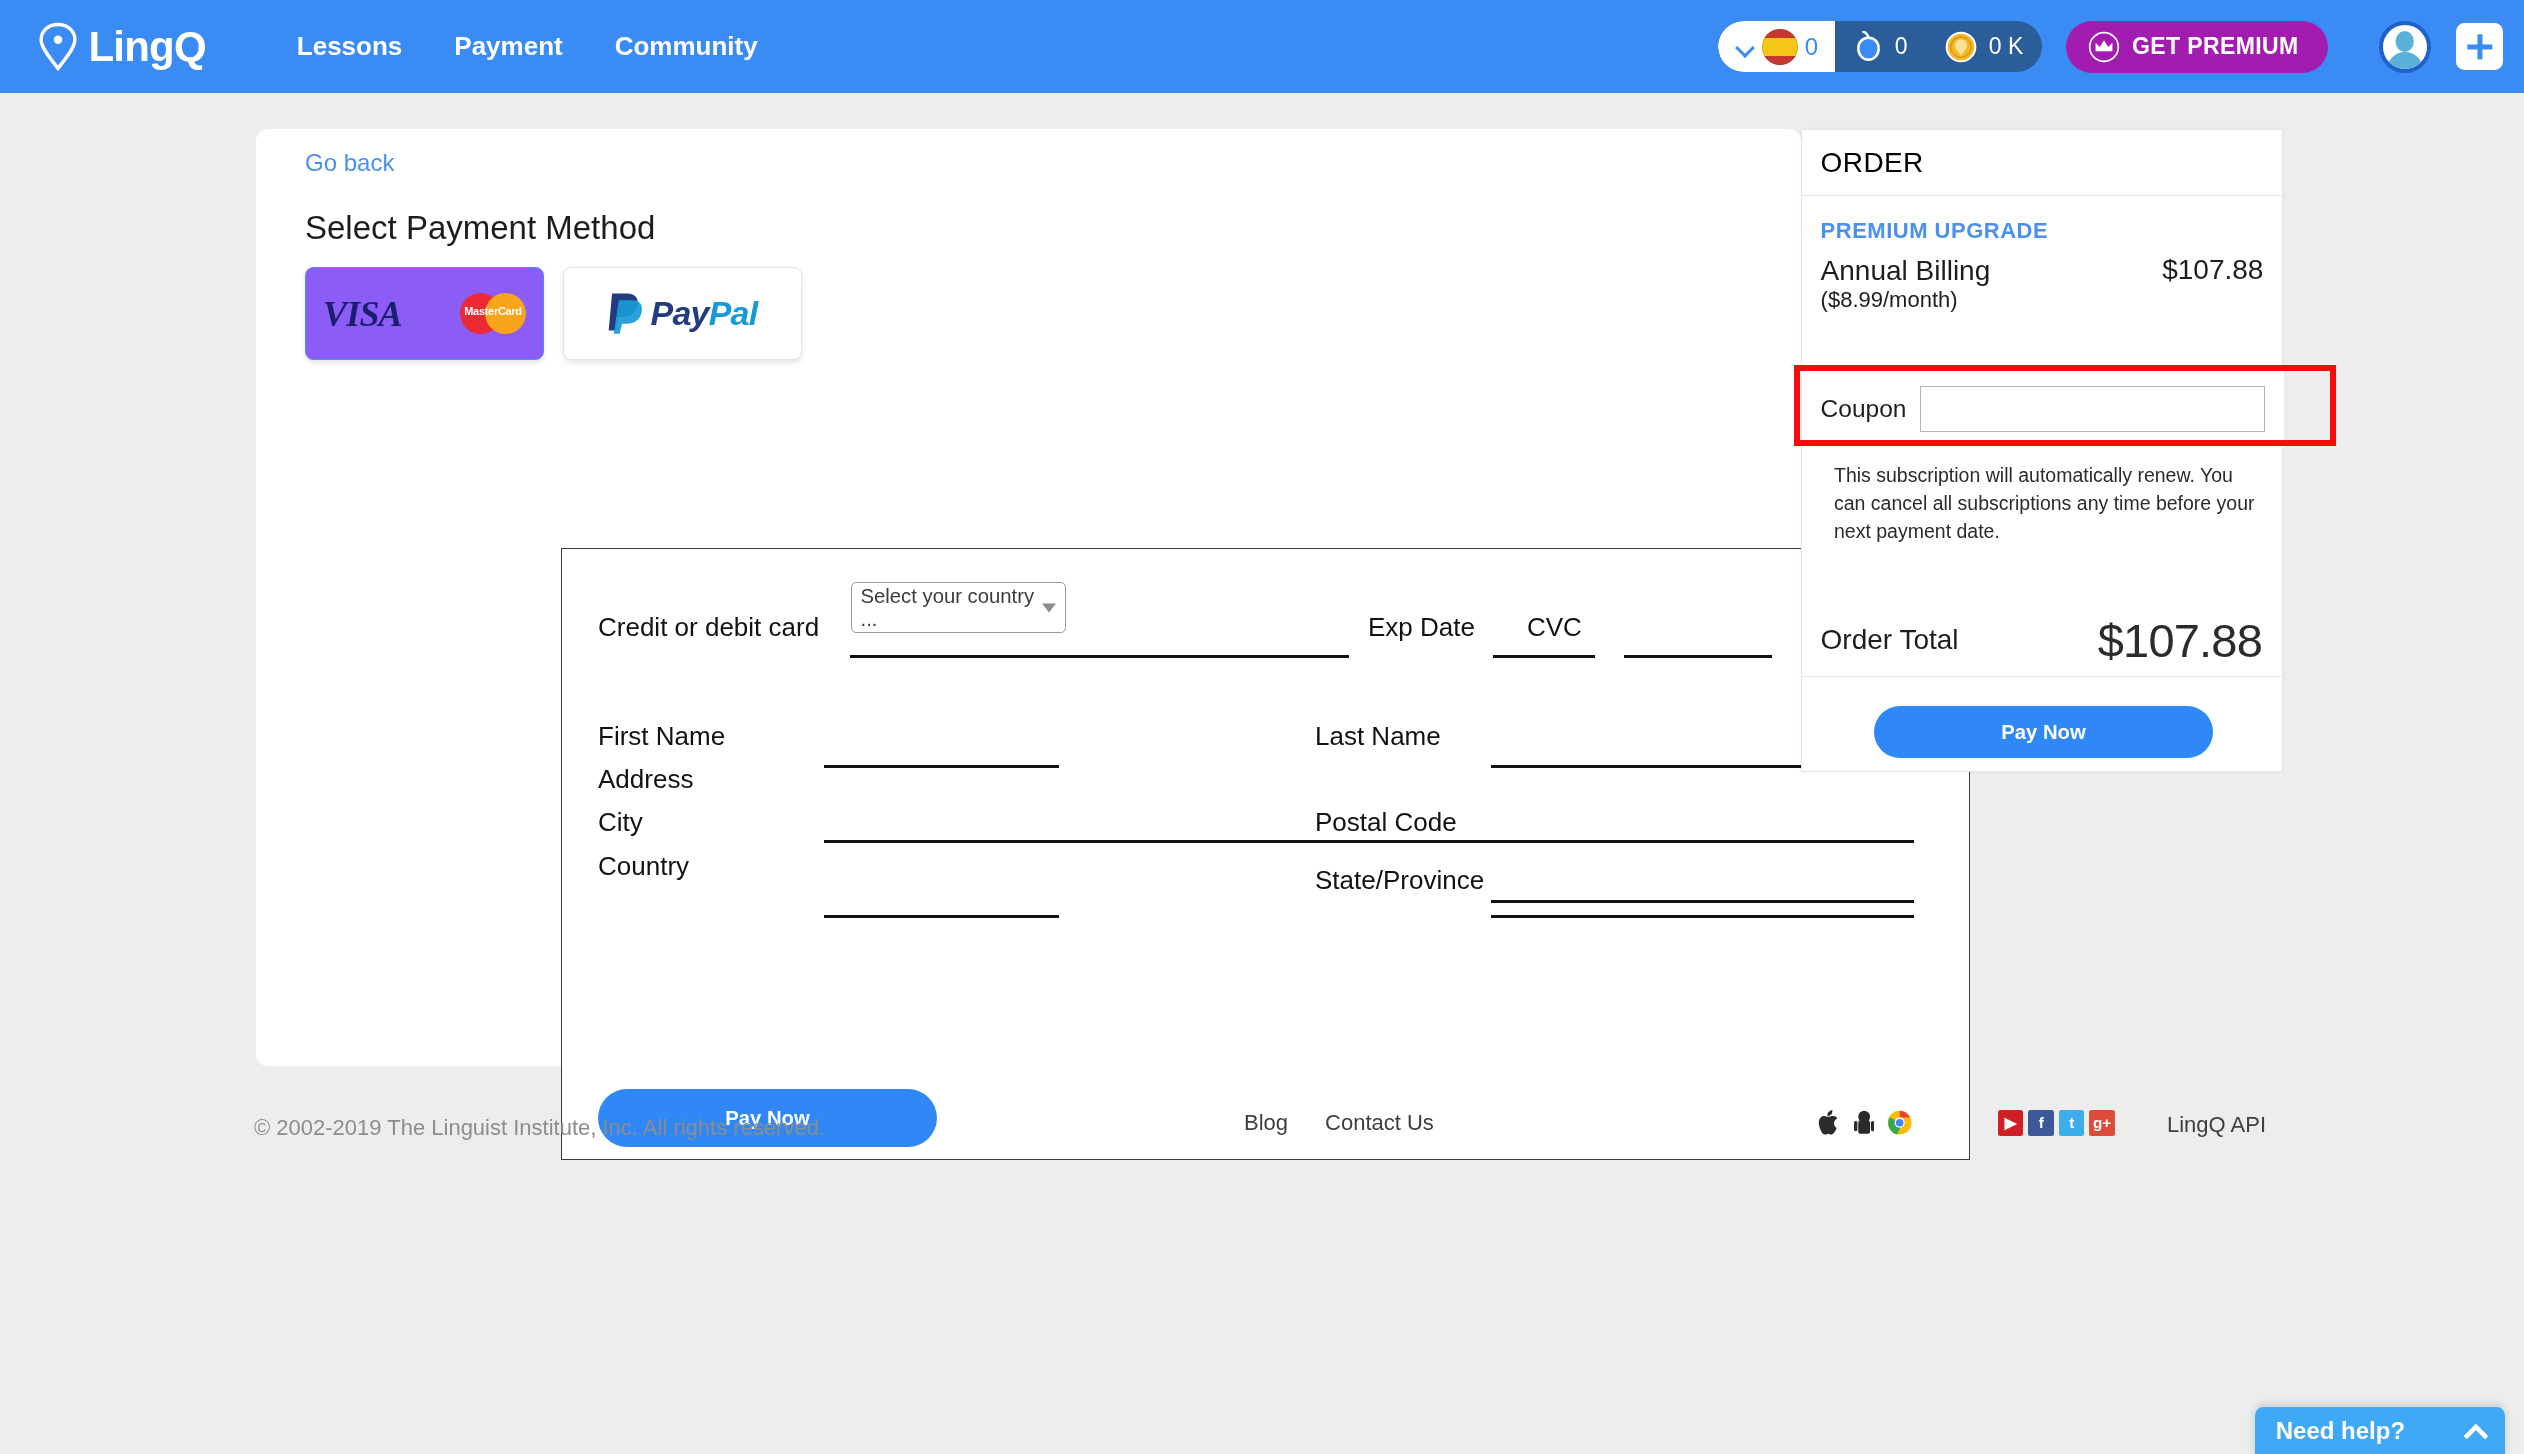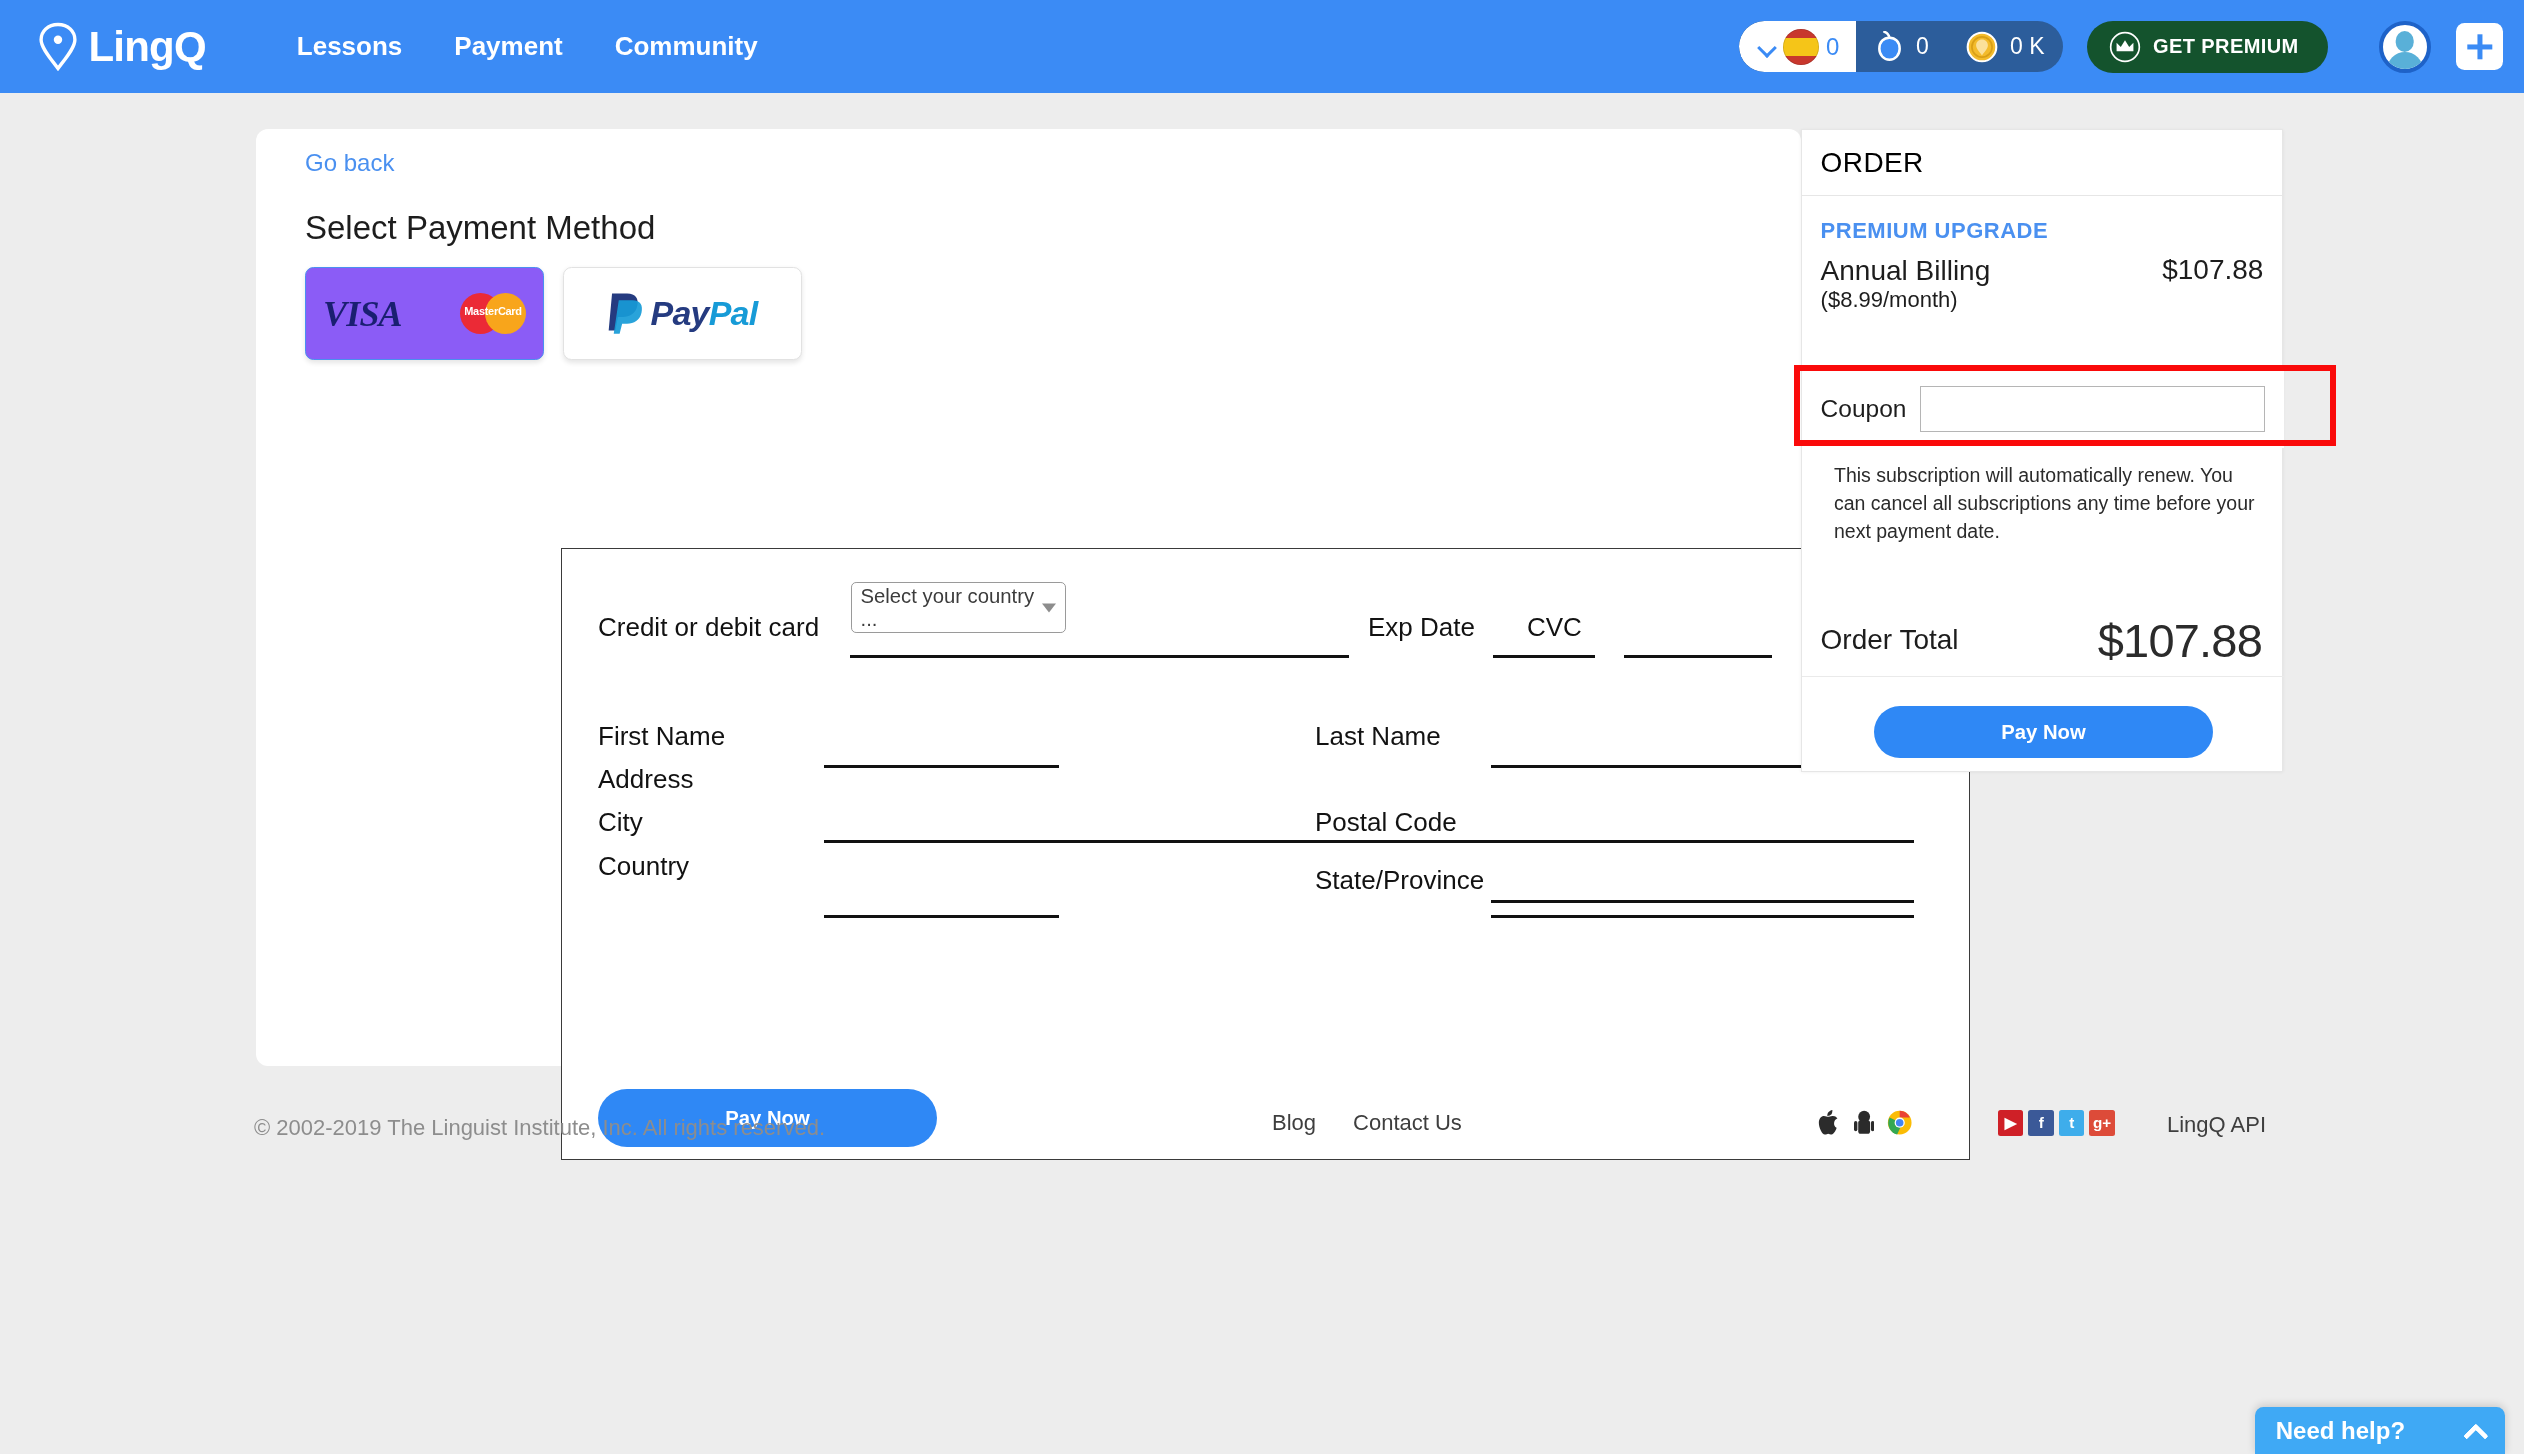--- a/index.html
+++ b/index.html
@@ -63,24 +63,24 @@
   .stat-num-blue { color: #3b8bf5; font-size: 24px; }
   .stat-seg {
     display: flex; align-items: center; gap: 12px;
     padding: 0 18.6px; height: 51px; color: #ffffff; font-size: 23px;
   }
   .apple-icon { width: 29px; height: 30.5px; display: block; }
   .coin-icon { width: 32px; height: 32px; display: block; }
 
   .btn-premium {
     display: flex; align-items: center; gap: 12px;
-    background: #14532d; color: #ffffff;
+    background: #a21caf; color: #ffffff;
     height: 52px; border-radius: 26px;
     padding: 0 29px 0 22px; margin-left: 24px;
-    font-size: 20px; font-weight: 600; letter-spacing: 0.4px;
+    font-size: 23px; font-weight: 600; letter-spacing: 0.4px;
     border: none; cursor: pointer; white-space: nowrap;
     font-family: "Liberation Sans", sans-serif;
   }
   .crown-icon { width: 32px; height: 32px; display: block; }
 
   .avatar {
     width: 52px; height: 52px; border-radius: 50%;
     background: #ffffff; border: 4.2px solid #1e62c8;
     margin-left: 51px; position: relative; overflow: hidden;
     cursor: pointer;
@@ -250,21 +250,21 @@
     font-size: 20.3px; font-weight: 700; cursor: pointer;
     font-family: "Liberation Sans", sans-serif;
   }
 
   
   .footer { position: absolute; left: 0; top: 1100px; width: 2525px; height: 102px; }
   .copyright {
     position: absolute; left: 254px; top: 15.2px;
     font-size: 22px; color: #8d8d8d;
   }
-  .footer-links { position: absolute; left: 1244px; top: 10.2px; display: flex; gap: 37px; margin-left: 28px; }
+  .footer-links { position: absolute; left: 1244px; top: 10.2px; display: flex; gap: 37px; }
   .footer-link { font-size: 22px; color: #3e3e3e; cursor: pointer; }
   .store-icons { position: absolute; left: 1818px; top: 10.2px; display: flex; gap: 13.5px; align-items: center; }
   .social-icons { position: absolute; left: 1998px; top: 10.2px; display: flex; gap: 5.1px; align-items: center; }
   .sq { width: 25.4px; height: 25.4px; border-radius: 2.5px; display: flex; align-items: center; justify-content: center; cursor: pointer; }
   .sq-yt { background: #cf2027; }
   .sq-fb { background: #3b5998; }
   .sq-tw { background: #3eadeb; }
   .sq-gp { background: #dd4b39; }
   .sq span { color: #ffffff; font-size: 15.2px; font-weight: 700; line-height: 1; }
   .api-link { position: absolute; left: 2167px; top: 12px; font-size: 22px; color: #3e3e3e; cursor: pointer; }

